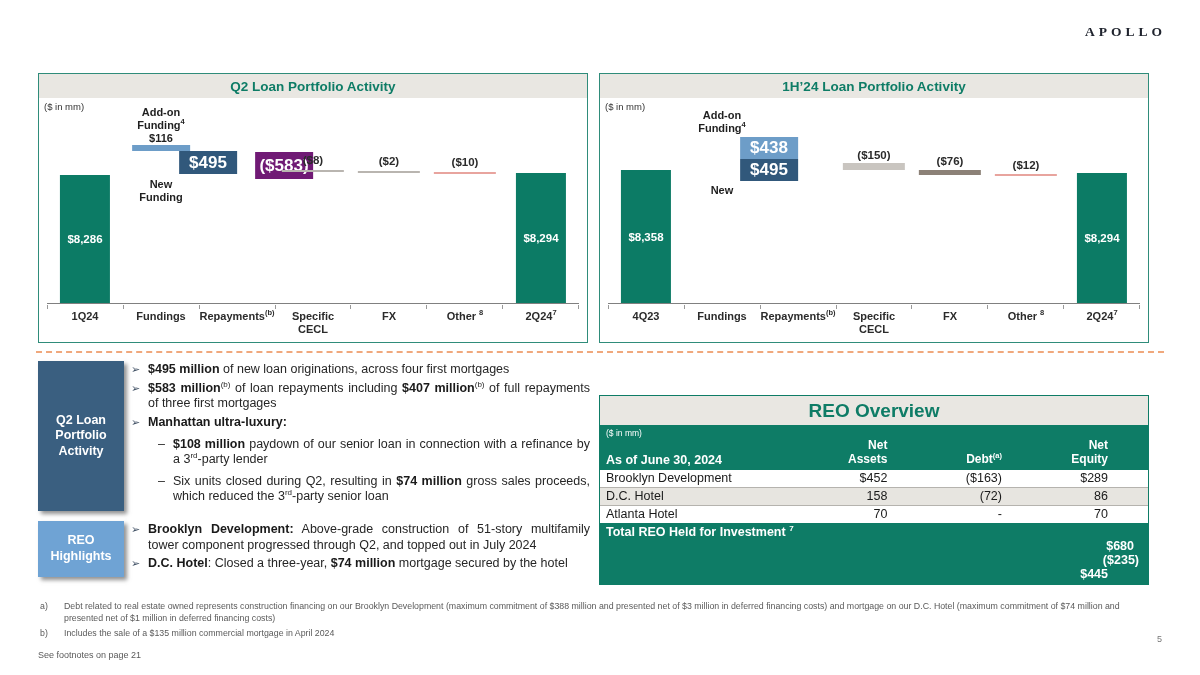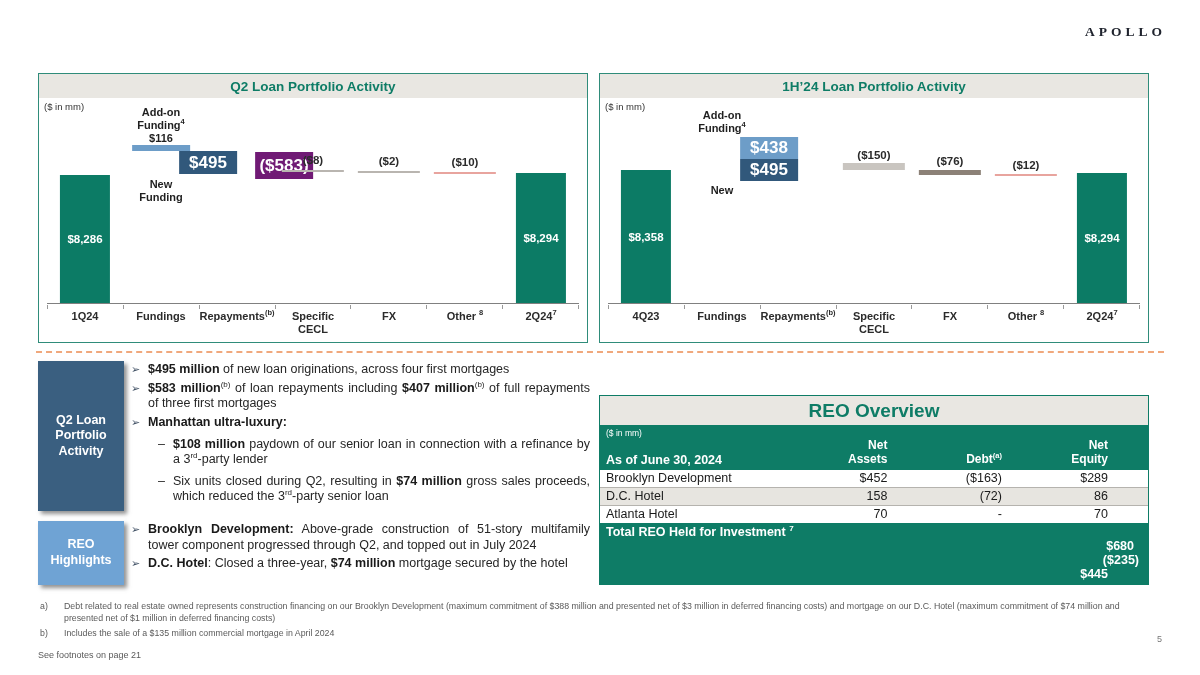--- a/index.html
+++ b/index.html
@@ -234,21 +234,21 @@
         <div class="btext"><b>$108 million</b> paydown of our senior loan in connection with a refinance by a 3<sup>rd</sup>-party lender</div>
       </div>
       <div class="sub">
         <span class="dash">–</span>
         <div class="btext">Six units closed during Q2, resulting in <b>$74 million</b> gross sales proceeds, which reduced the 3<sup>rd</sup>-party senior loan</div>
       </div>
     </div>
   </div>
 
   <div class="section" style="top:521px">
-    <div class="tag tag-light" style="height:64px">REO<br>Highlights</div>
+    <div class="tag tag-light" style="height:56px">REO<br>Highlights</div>
     <div class="bullets">
       <div class="bullet">
         <span class="arrow">➢</span>
         <div class="btext"><b>Brooklyn Development:</b> Above-grade construction of 51-story multifamily tower component progressed through Q2, and topped out in July 2024</div>
       </div>
       <div class="bullet">
         <span class="arrow">➢</span>
         <div class="btext"><b>D.C. Hotel</b>: Closed a three-year, <b>$74 million</b> mortgage secured by the hotel</div>
       </div>
     </div>

